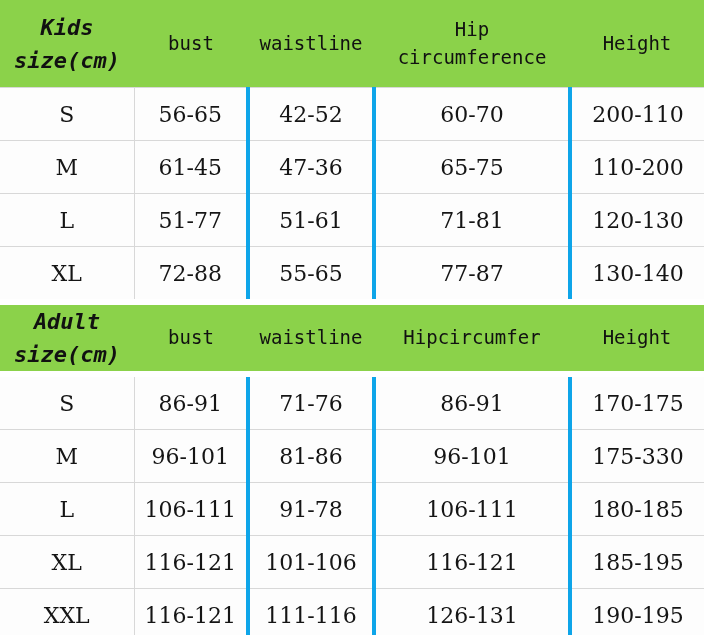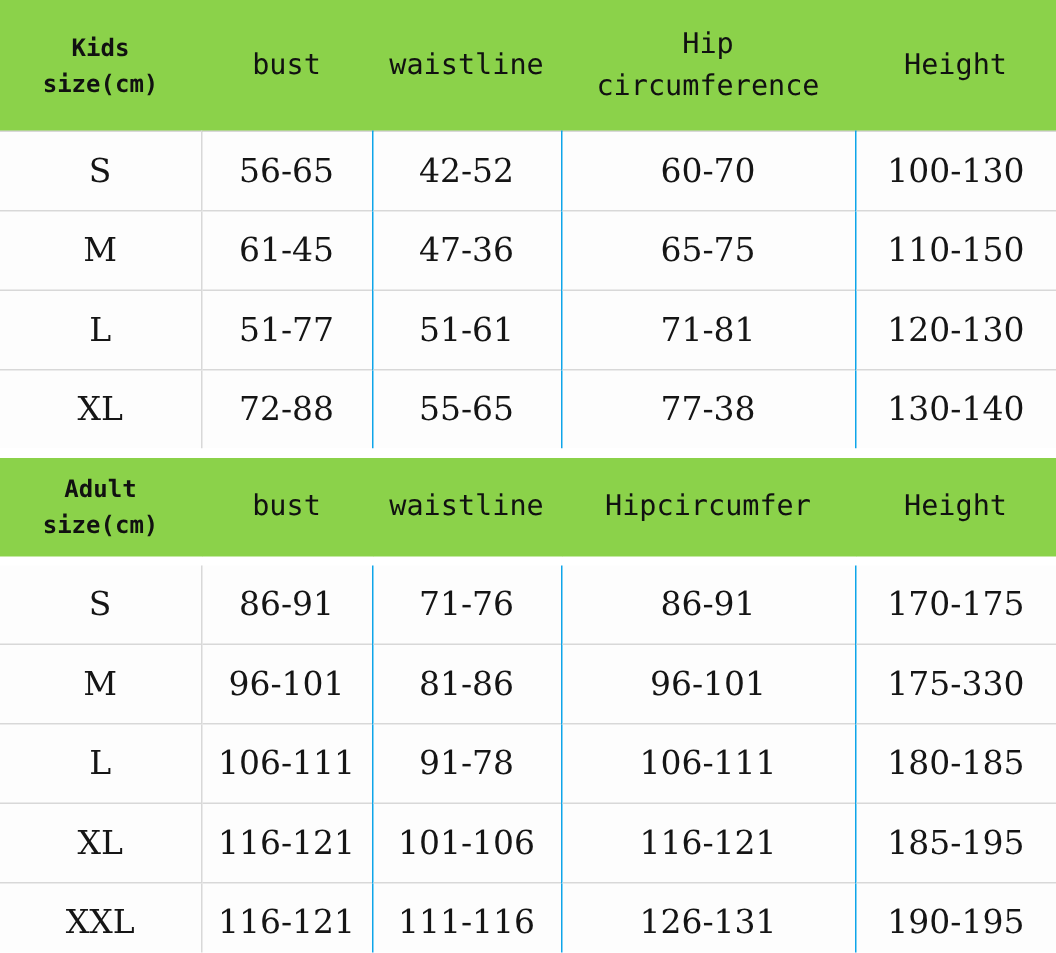--- a/index.html
+++ b/index.html
@@ -40,27 +40,28 @@
     font-weight: normal;
     font-family: "DejaVu Sans Mono", monospace;
     font-size: 19px;
     line-height: 1.45;
     text-align: center;
     vertical-align: middle;
     padding: 6px 2px;
   }
   thead.head-green th.label-cell {
     font-weight: bold;
-    font-size: 16px;
+    font-size: 22px;
     letter-spacing: 0px;
+    font-style: italic;
   }
 
   tbody td {
     border-top: 1px solid #d8d8d8;
-    border-right: 1px solid #0ea5e9;
+    border-right: 4px solid #0ea5e9;
     background: #fdfdfd;
     text-align: center;
     vertical-align: middle;
     font-family: "DejaVu Serif", serif;
     font-size: 22px;
     height: 52px;
     padding: 0 2px;
     color: #151515;
   }
   tbody td.last-col { border-right: none; }
@@ -105,41 +106,41 @@
         <th>Hip circumference</th>
         <th>Height</th>
       </tr>
     </thead>
     <tbody>
       <tr>
         <td class="first-col">S</td>
         <td>56-65</td>
         <td>42-52</td>
         <td>60-70</td>
-        <td class="last-col">100-130</td>
+        <td class="last-col">200-110</td>
       </tr>
       <tr>
         <td class="first-col">M</td>
         <td>61-45</td>
         <td>47-36</td>
         <td>65-75</td>
-        <td class="last-col">110-150</td>
+        <td class="last-col">110-200</td>
       </tr>
       <tr>
         <td class="first-col">L</td>
         <td>51-77</td>
         <td>51-61</td>
         <td>71-81</td>
         <td class="last-col">120-130</td>
       </tr>
       <tr>
         <td class="first-col">XL</td>
         <td>72-88</td>
         <td>55-65</td>
-        <td>77-38</td>
+        <td>77-87</td>
         <td class="last-col">130-140</td>
       </tr>
     </tbody>
   </table>
 
   <table class="size-table table-adult">
     <colgroup>
       <col class="c0">
         <col class="c1">
         <col class="c2">

